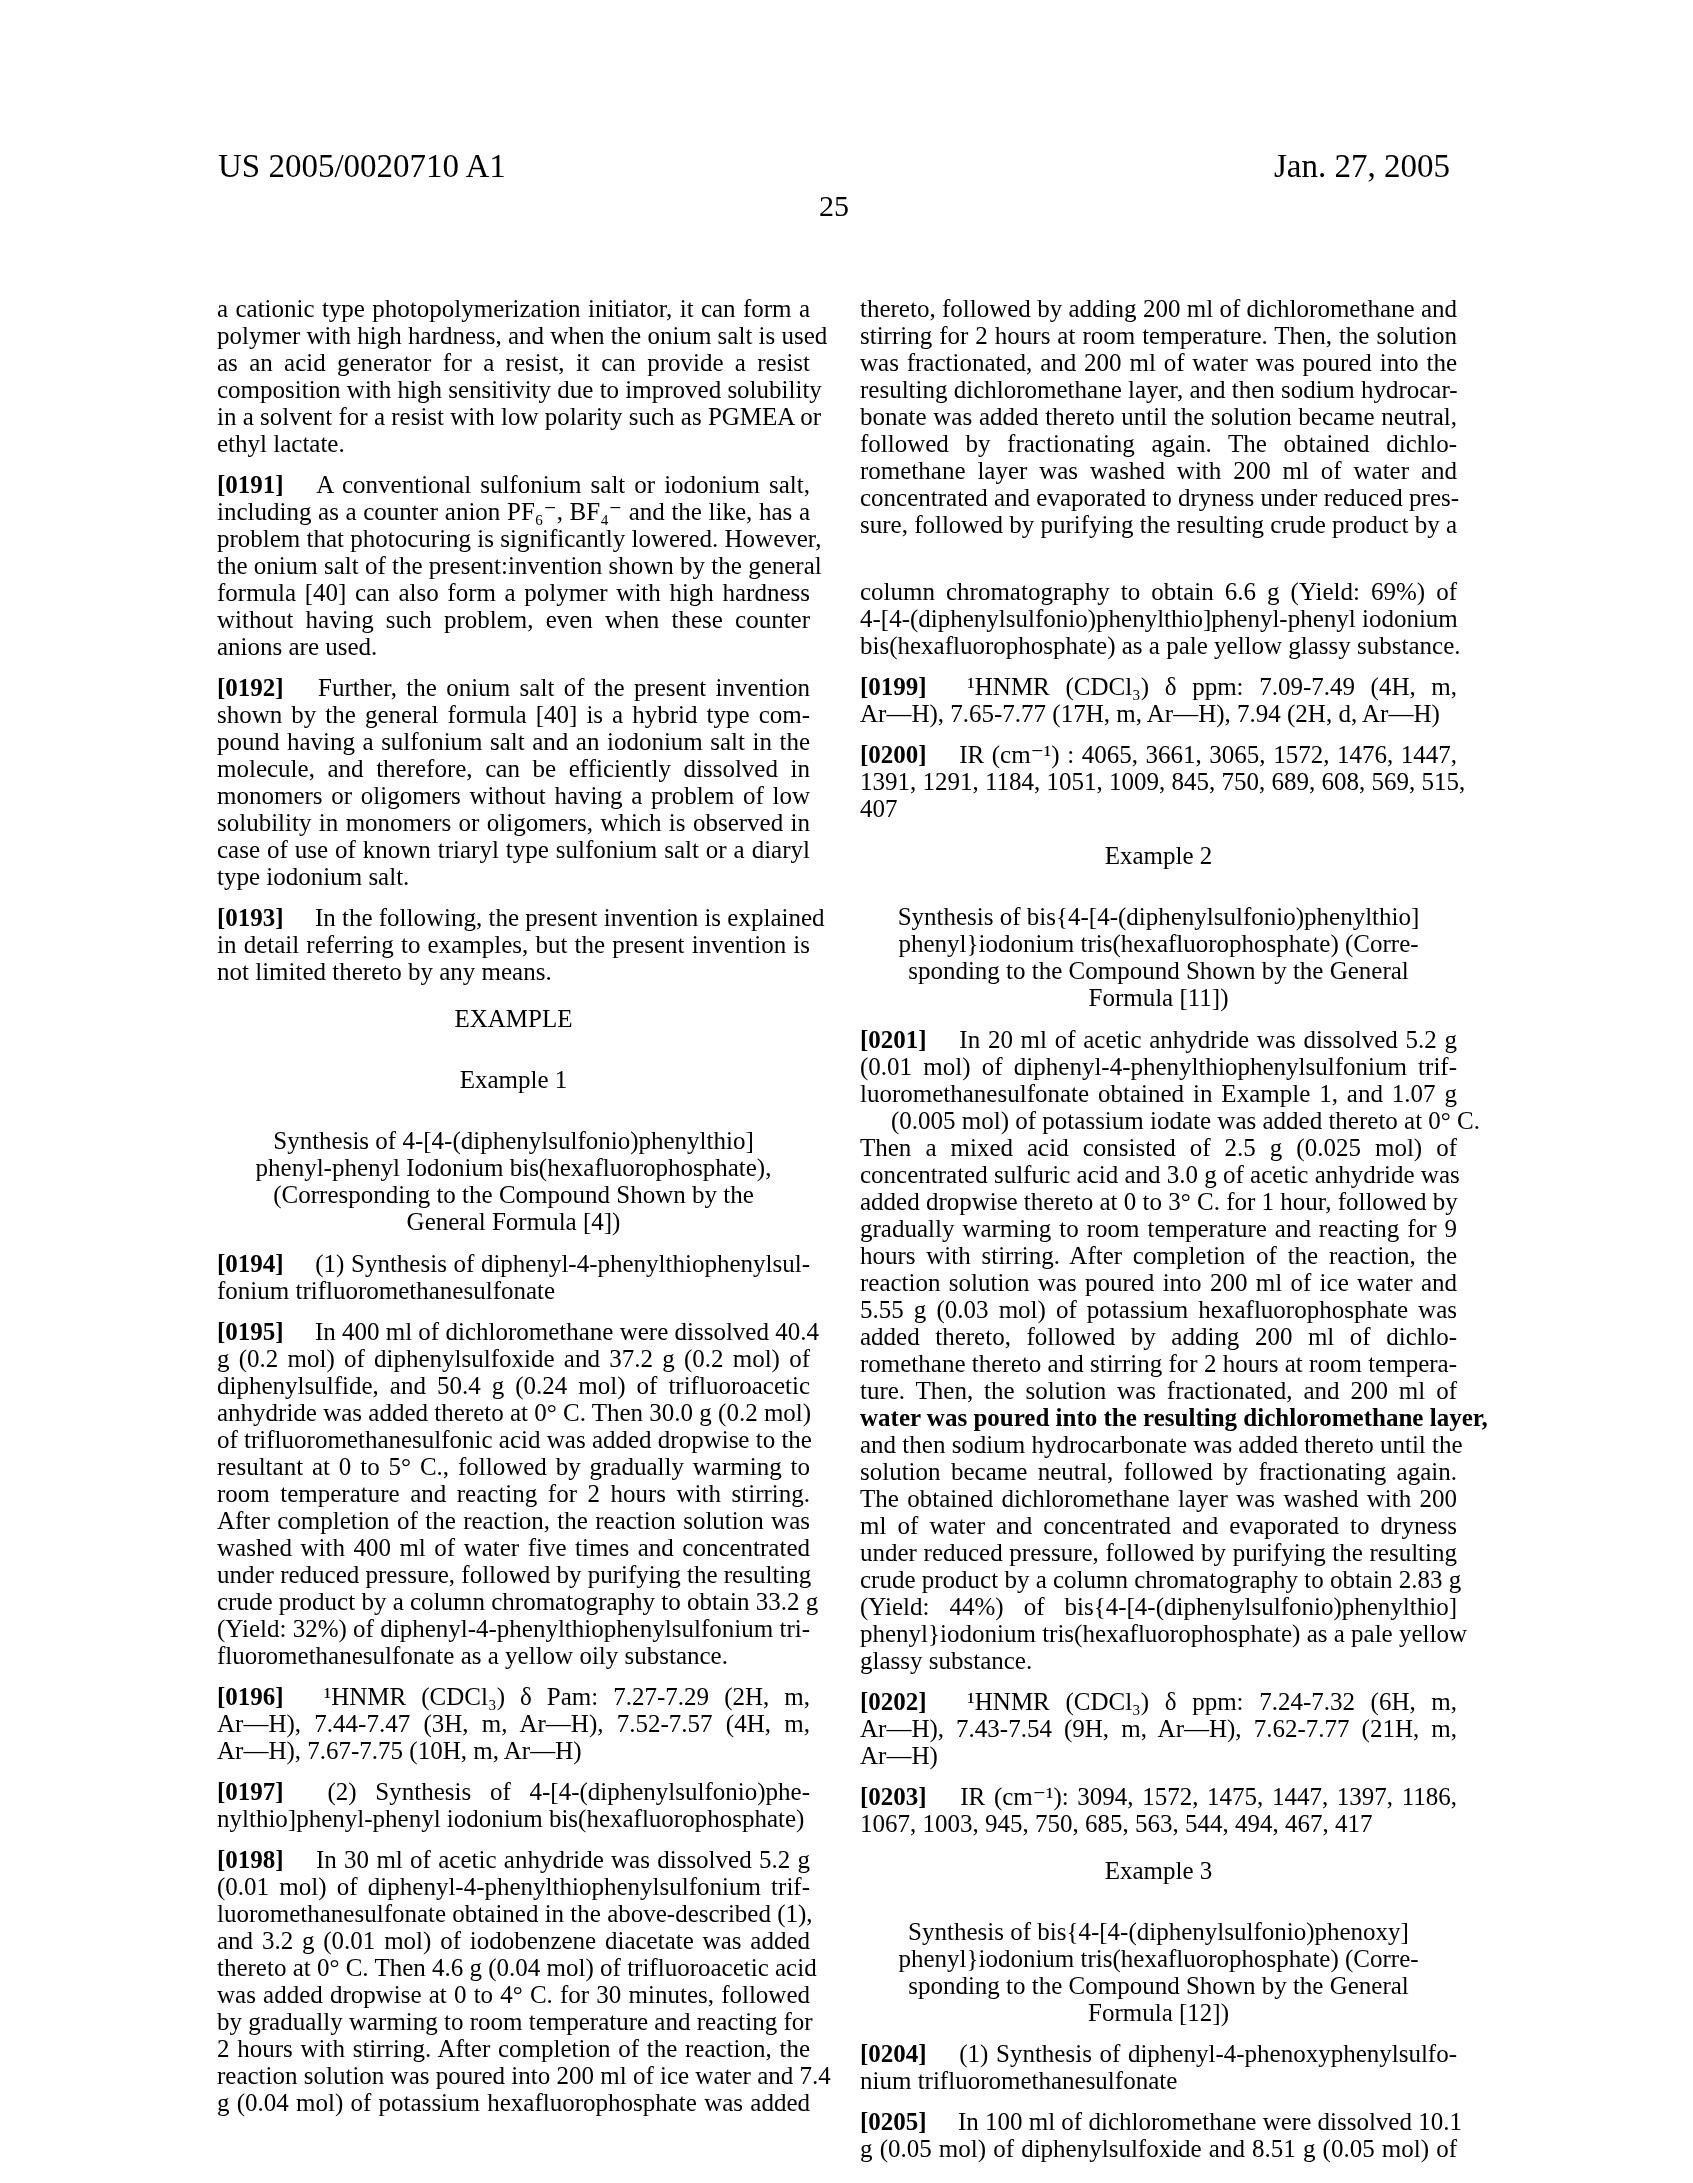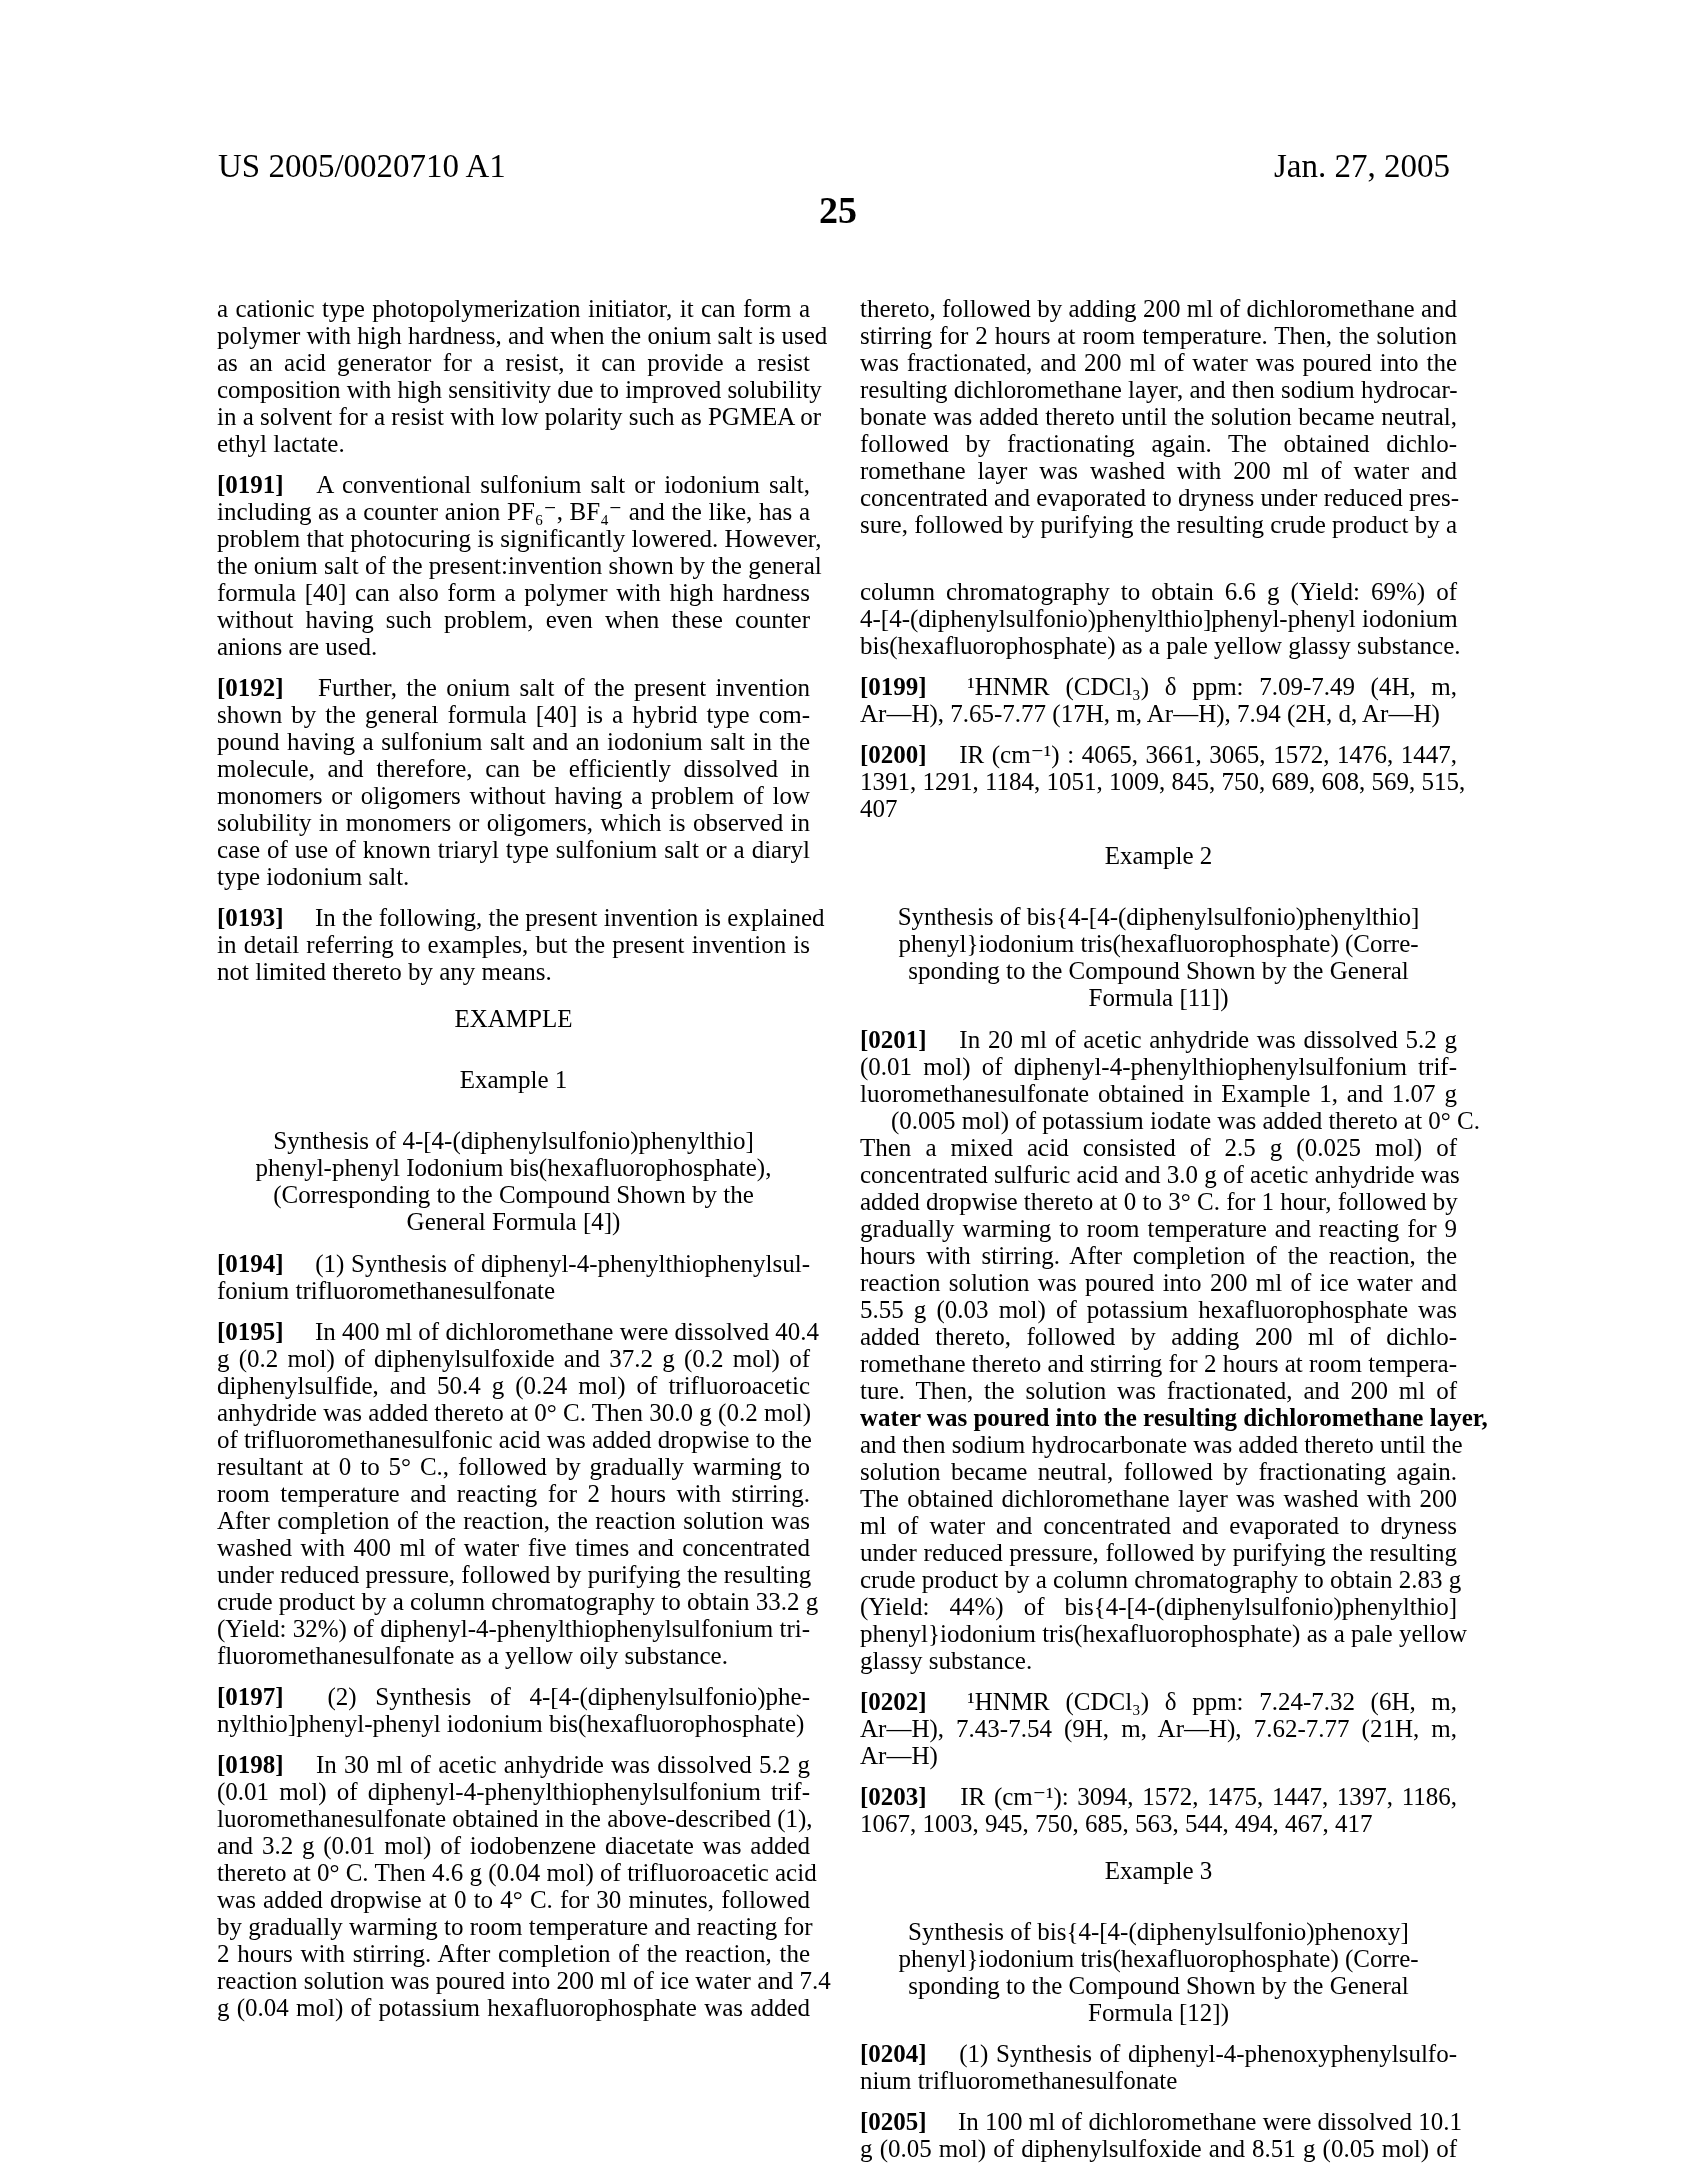--- a/index.html
+++ b/index.html
@@ -1,21 +1,21 @@
 <!DOCTYPE html>
 <html style="font-size:10.6px"><head>
 <meta charset="utf-8">
 <style>
   html, body { margin: 0; padding: 0; background: #ffffff; }
   body { width: 1694px; height: 2183px; position: relative; overflow: hidden;
          font-family: "Liberation Serif", "DejaVu Serif", serif; color: #000; }
   .hdr { position: absolute; font-size: 33px; line-height: 1; white-space: nowrap; }
   #hdr-left { left: 218px; top: 150px; }
   #hdr-right { left: 1274px; top: 150px; }
-  #page-num { position: absolute; left: 819px; top: 191px; font-size: 38px; line-height: 1; font-weight: bold; }
+  #page-num { position: absolute; left: 819px; top: 191px; font-size: 30px; line-height: 1; }
   .col { position: absolute; top: 295px; width: 593px; }
   #col-left { left: 217px; }
   #col-right { left: 860px; width: 597px; }
   .line { display: block; font-size: 25px; line-height: 27px; height: 27px;
           white-space: nowrap; text-align: justify; text-align-last: justify; overflow: visible; }
   .line.last { text-align: left; text-align-last: left; }
   .para { margin-bottom: 14px; }
   .para-num { font-weight: bold; }
   .center-block { text-align: center; }
   .center-block .line, .center-line { text-align: center; text-align-last: center; }
@@ -82,20 +82,25 @@
       <div class="line" style="word-spacing: 0px;">anhydride was added thereto at 0° C. Then 30.0 g (0.2 mol)</div>
       <div class="line" style="word-spacing: 0px;">of trifluoromethanesulfonic acid was added dropwise to the</div>
       <div class="line" style="word-spacing: 0px;">resultant at 0 to 5° C., followed by gradually warming to</div>
       <div class="line" style="word-spacing: 0px;">room temperature and reacting for 2 hours with stirring.</div>
       <div class="line" style="word-spacing: 0px;">After completion of the reaction, the reaction solution was</div>
       <div class="line" style="word-spacing: 0px;">washed with 400 ml of water five times and concentrated</div>
       <div class="line" style="word-spacing: 0px;">under reduced pressure, followed by purifying the resulting</div>
       <div class="line" style="word-spacing: 0px;">crude product by a column chromatography to obtain 33.2 g</div>
       <div class="line" style="word-spacing: 0px;">(Yield: 32%) of diphenyl-4-phenylthiophenylsulfonium tri-</div>
       <div class="line last">fluoromethanesulfonate as a yellow oily substance.</div>
+    </div>
+  <div class="para">
+      <div class="line" style="word-spacing: 0px;"><span class="para-num">[0196]</span>  <span>¹HNMR (CDCl₃) δ Pam: 7.27-7.29 (2H, m,</span></div>
+      <div class="line" style="word-spacing: 0px;">Ar—H), 7.44-7.47 (3H, m, Ar—H), 7.52-7.57 (4H, m,</div>
+      <div class="line last">Ar—H), 7.67-7.75 (10H, m, Ar—H)</div>
     </div>
   <div class="para">
       <div class="line" style="word-spacing: 0px;"><span class="para-num">[0197]</span>  <span>(2) Synthesis of 4-[4-(diphenylsulfonio)phe-</span></div>
       <div class="line last">nylthio]phenyl-phenyl iodonium bis(hexafluorophosphate)</div>
     </div>
   <div class="para">
       <div class="line" style="word-spacing: 0px;"><span class="para-num">[0198]</span>  <span>In 30 ml of acetic anhydride was dissolved 5.2 g</span></div>
       <div class="line" style="word-spacing: 0px;">(0.01 mol) of diphenyl-4-phenylthiophenylsulfonium trif-</div>
       <div class="line" style="word-spacing: 0px;">luoromethanesulfonate obtained in the above-described (1),</div>
       <div class="line" style="word-spacing: 0px;">and 3.2 g (0.01 mol) of iodobenzene diacetate was added</div>

